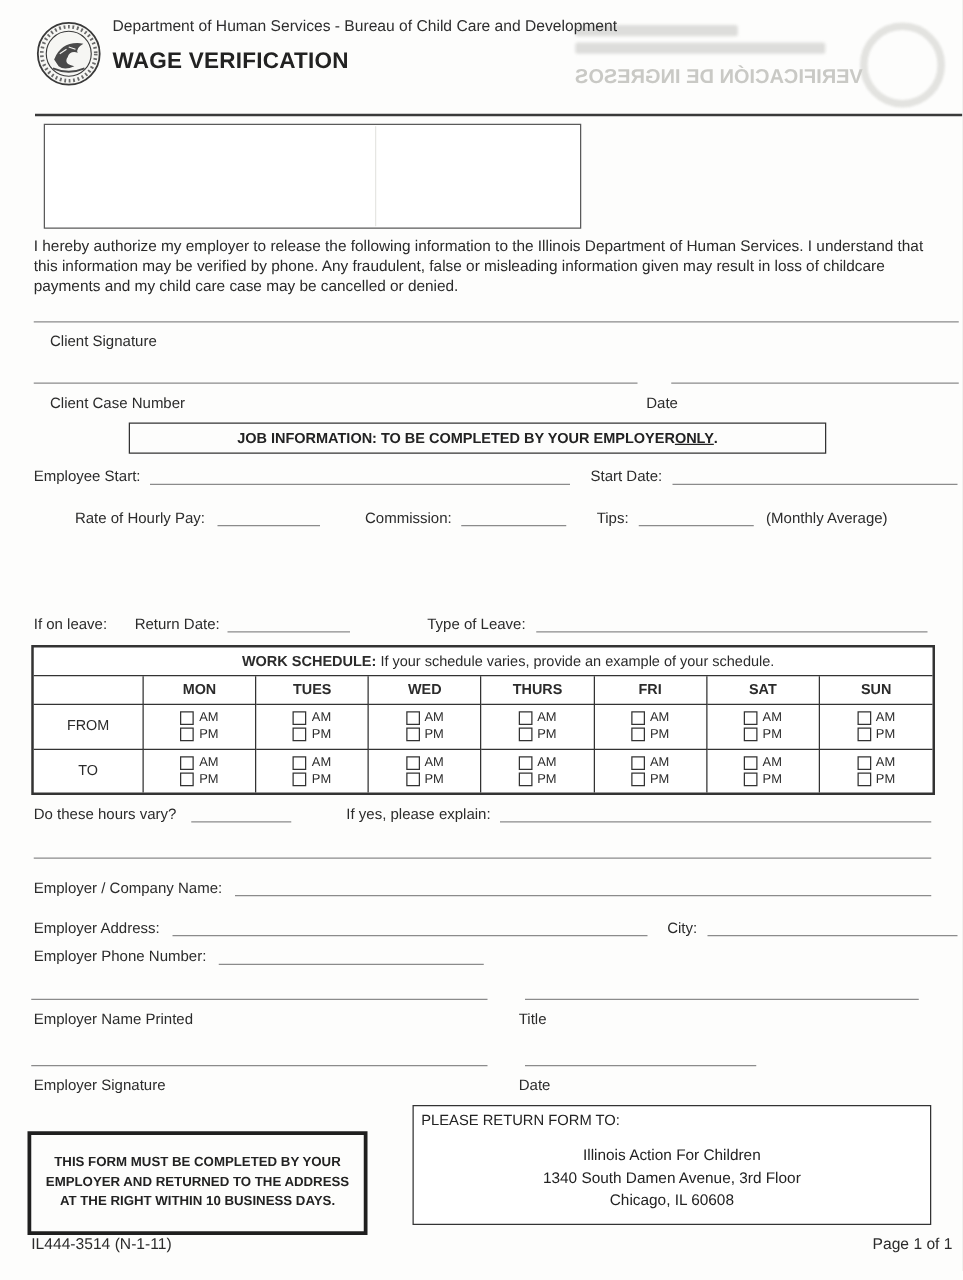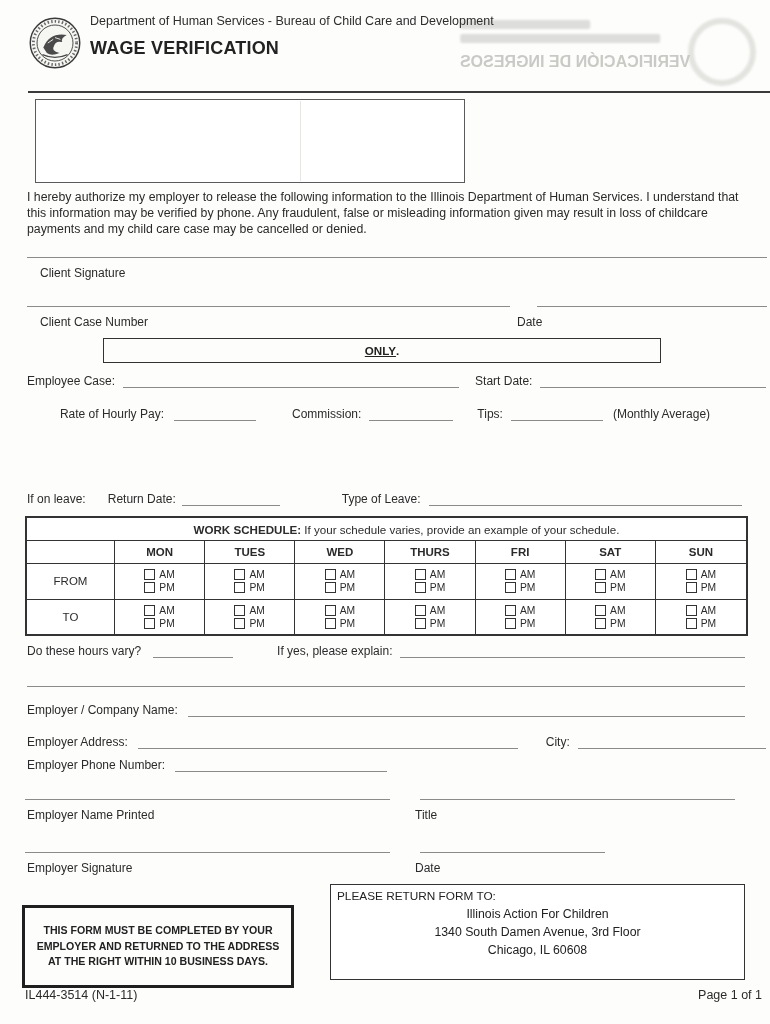--- a/index.html
+++ b/index.html
@@ -49,21 +49,21 @@
   .sch-grid .last-row{border-bottom:none;}
   .ampm{display:flex;flex-direction:column;gap:2px;padding:5px 0;}
   .opt{display:flex;align-items:center;font-size:10.3px;line-height:1.1;}
   .opt .cb{width:9px;height:9px;margin-right:4px;}
   
   .notice{position:absolute;left:22px;top:905px;width:272px;height:83px;border:3px solid #1f1f1f;
     display:flex;align-items:center;justify-content:center;text-align:center;
     font-size:10.6px;font-weight:bold;line-height:1.5;padding:2px 10px;box-sizing:border-box;color:#222;}
   .return{position:absolute;left:330px;top:884px;width:415px;height:96px;border:1.6px solid #333;box-sizing:border-box;background:#fff;}
   .return-title{font-size:11.8px;padding:4px 0 0 6px;color:#222;}
-  .return-addr{text-align:center;font-size:12.3px;line-height:1.45;margin-top:3px;color:#222;}
+  .return-addr{text-align:center;font-size:12.3px;line-height:1.45;margin-top:13px;color:#222;}
   
   .footer-l{position:absolute;left:25px;top:988px;font-size:12.5px;}
   .footer-r{position:absolute;right:8px;top:988px;font-size:12.5px;}
 </style>
 </head>
 <body>
 
 <div class="page">
 
   <div class="ghost-seal"></div>
@@ -97,26 +97,27 @@
 
   <div class="hline" style="left:27px;right:3px;top:257px;"></div>
   <div class="under-lbl" style="left:40px;top:266px;">Client Signature</div>
 
   <div class="hline" style="left:27px;width:483px;top:306px;"></div>
   <div class="hline" style="left:537px;right:3px;top:306px;"></div>
   <div class="under-lbl" style="left:40px;top:315px;">Client Case Number</div>
   <div class="under-lbl" style="left:517px;top:315px;">Date</div>
 
   <div class="banner">
+    <span>JOB INFORMATION:  TO BE COMPLETED BY YOUR EMPLOYER </span>
       <u>ONLY</u>
       <span>.</span>
   </div>
 
   <div class="row" style="left:27px;right:4px;top:374px;">
-    <span class="lbl">Employee Case:</span>
+    <span class="lbl">Employee Start:</span>
     <span class="fill" style="width:336px;margin-left:8px;"></span>
     <span class="lbl" style="margin-left:16px;">Start Date:</span>
     <span class="fill grow" style="margin-left:8px;"></span>
   </div>
 
   <div class="row" style="left:25px;right:25px;top:407px;justify-content:center;">
     <span class="lbl">Rate of Hourly Pay:</span>
     <span class="fill" style="width:82px;margin-left:10px;"></span>
     <span class="lbl" style="margin-left:36px;">Commission:</span>
     <span class="fill" style="width:84px;margin-left:8px;"></span>
@@ -328,21 +329,21 @@
   <div class="hline" style="left:27px;right:25px;top:686px;"></div>
 
   <div class="row" style="left:27px;right:25px;top:703px;">
     <span class="lbl">Employer / Company Name:</span>
     <span class="fill grow" style="margin-left:10px;"></span>
   </div>
 
   <div class="row" style="left:27px;right:4px;top:735px;">
     <span class="lbl">Employer Address:</span>
     <span class="fill" style="width:380px;margin-left:10px;"></span>
-    <span class="lbl" style="margin-left:28px;">City:</span>
+    <span class="lbl" style="margin-left:16px;">City:</span>
     <span class="fill grow" style="margin-left:8px;"></span>
   </div>
 
   <div class="row" style="left:27px;top:758px;">
     <span class="lbl">Employer Phone Number:</span>
     <span class="fill" style="width:212px;margin-left:10px;"></span>
   </div>
 
   <div class="hline" style="left:25px;width:365px;top:799px;"></div>
   <div class="hline" style="left:420px;width:315px;top:799px;"></div>

